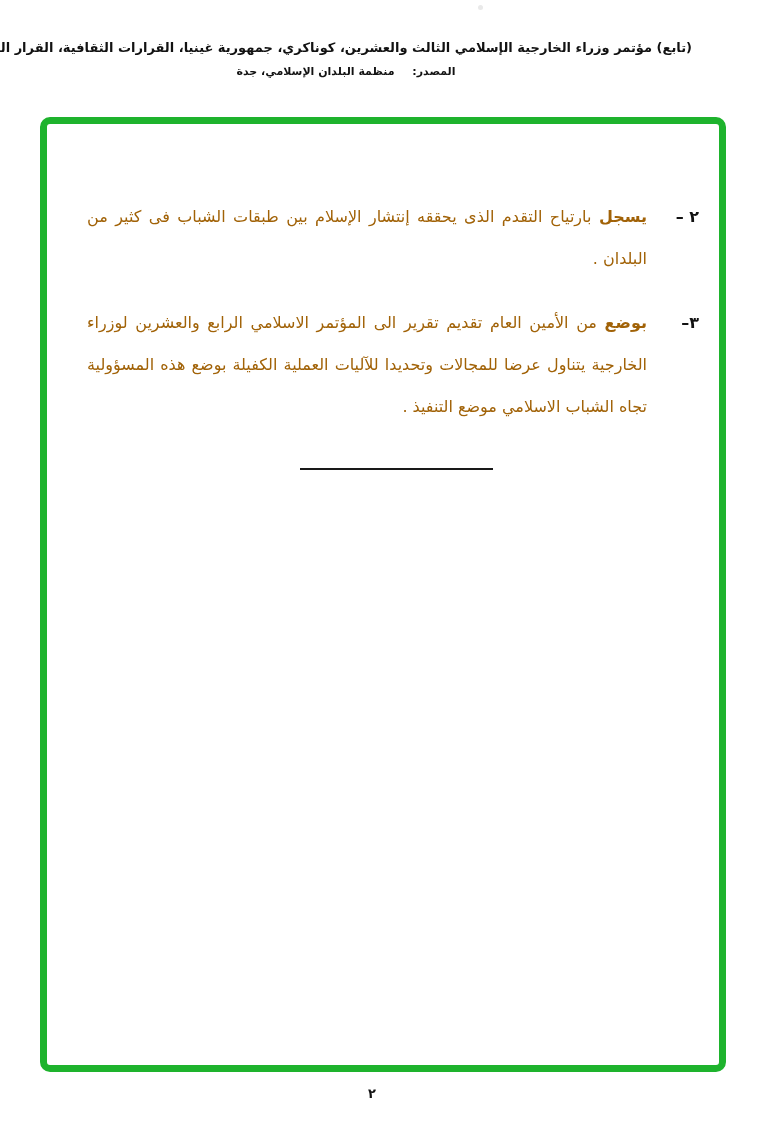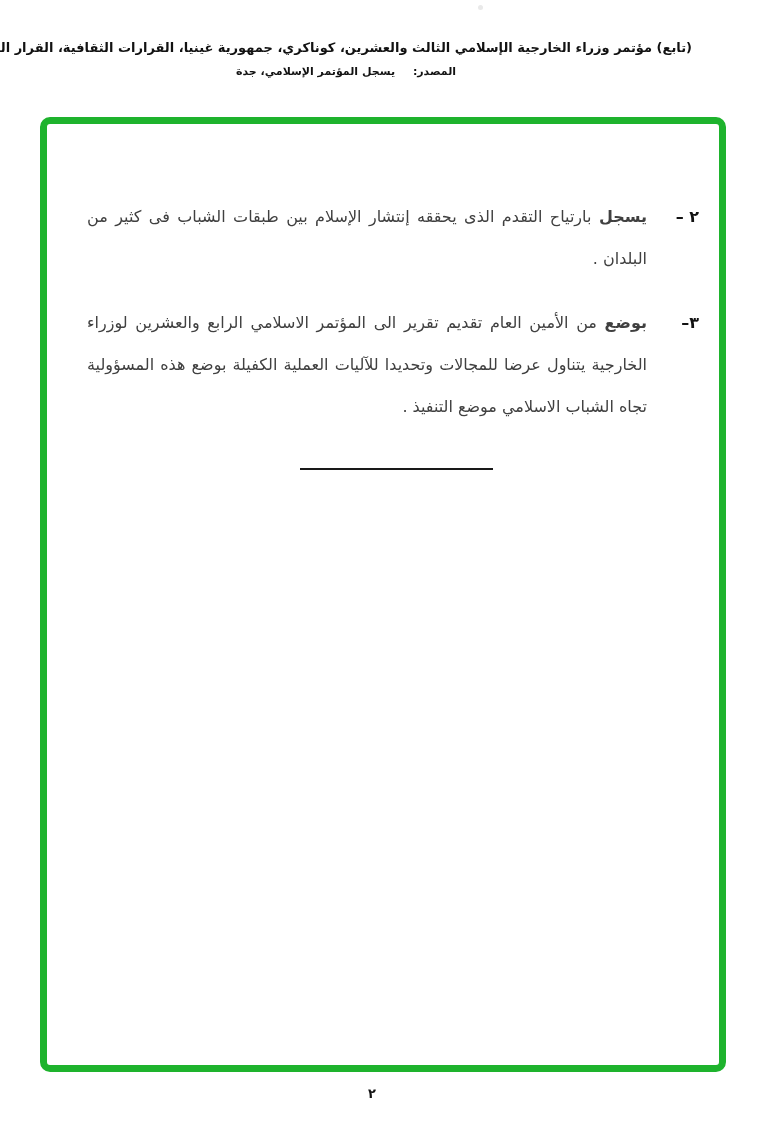--- a/index.html
+++ b/index.html
@@ -49,21 +49,21 @@
     font-size:16px; font-weight:bold;
     line-height:42px;
     text-align:right;
     letter-spacing:1px;
   }
   .item-text {
     flex:1;
     font-size:16px;
     line-height:42px;
     text-align:justify;
-    color:#404040;
+    color:#a16207;
   }
   .lead-word { font-weight:bold; }
   .divider {
     height:2px; width:193px;
     background:#191919;
     margin:40px 206px 0 0;
   }
   .page-number {
     position:absolute; top:1086px; left:0; width:744px;
     text-align:center;
@@ -73,21 +73,21 @@
 </style>
 </head>
 <body>
 
 <div class="artifact-dot"></div>
 
 <div class="doc-header">
   <div class="line1">(تابع) مؤتمر وزراء الخارجية الإسلامي الثالث والعشرين، كوناكري، جمهورية غينيا، القرارات الثقافية، القرار الرقم ٢٣/٣٨-ث</div>
   <div class="line2">
     <span class="src-label">المصدر:</span>
-    <span>يسجل المؤتمر الإسلامي، جدة</span>
+    <span>منظمة البلدان الإسلامي، جدة</span>
   </div>
 </div>
 
 <div class="frame">
   <div class="frame-content">
 
     <div class="res-item">
       <div class="item-num">٢ –</div>
       <div class="item-text">
         <span class="lead-word">يسجل</span>

